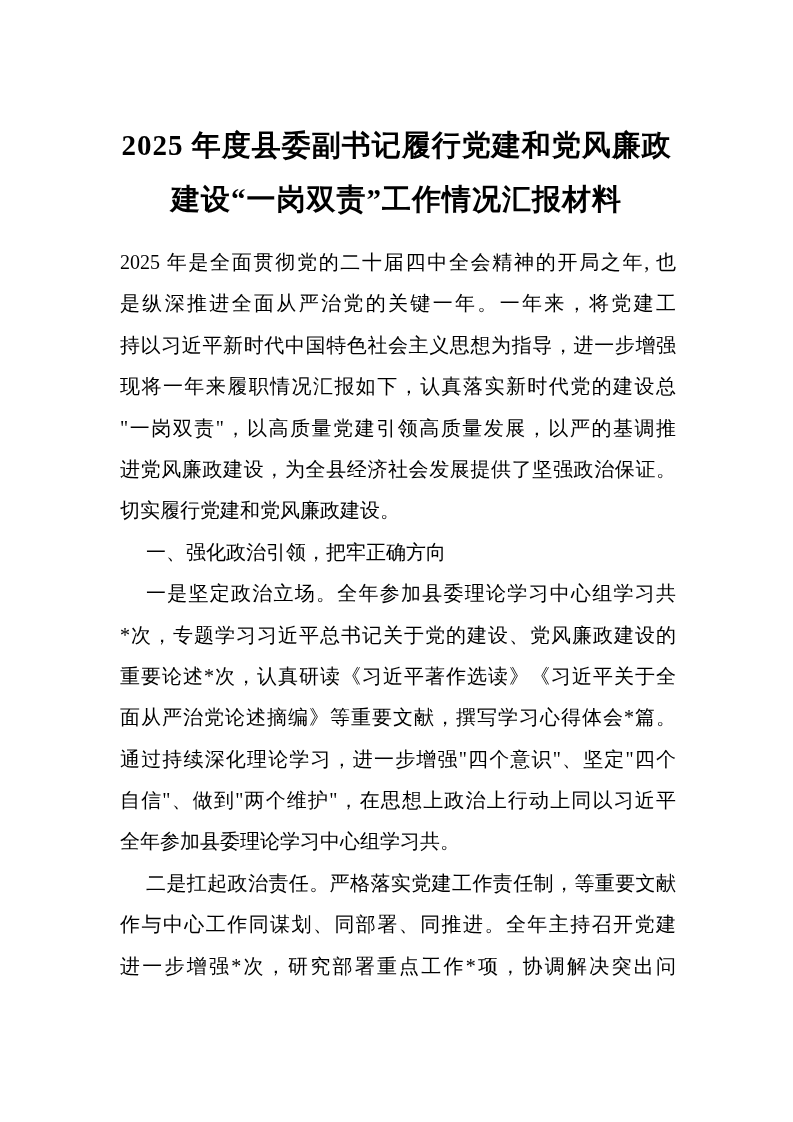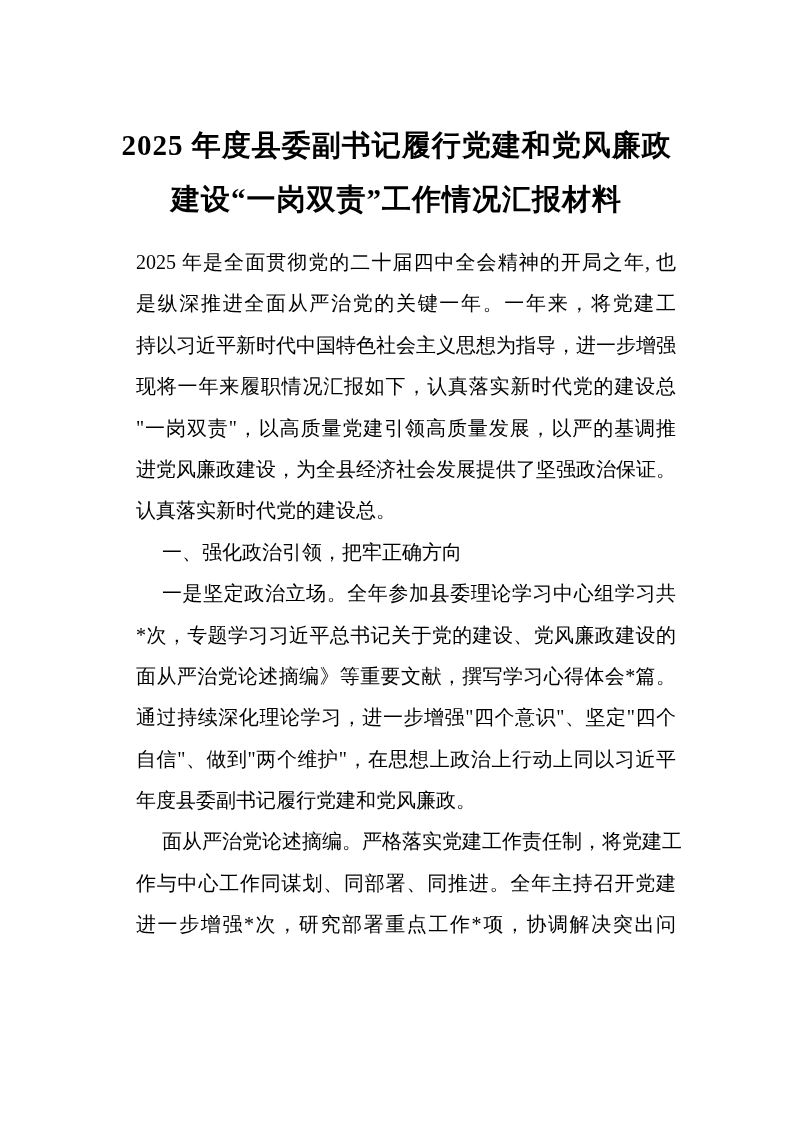--- a/index.html
+++ b/index.html
@@ -33,21 +33,20 @@
     margin: 16px 117px 0 120px;
     font-size: 20px;
     color: #000000;
   }
   .text-line {
     height: 41.4px;
     line-height: 41.4px;
     text-align: justify;
     text-align-last: justify;
     white-space: nowrap;
-    margin-left: 16px;
   }
   .text-line.flush {
     text-align: left;
     text-align-last: left;
   }
   .text-line.indent {
     padding-left: 26px;
     text-align: right;
   }
 </style>
@@ -61,26 +60,27 @@
     <div class="title-line">建设“一岗双责”工作情况汇报材料</div>
   </div>
 
   <div class="doc-body">
     <div class="text-line">2025 年是全面贯彻党的二十届四中全会精神的开局之年, 也</div>
     <div class="text-line">是纵深推进全面从严治党的关键一年。一年来，将党建工</div>
     <div class="text-line">持以习近平新时代中国特色社会主义思想为指导，进一步增强</div>
     <div class="text-line">现将一年来履职情况汇报如下，认真落实新时代党的建设总</div>
     <div class="text-line">"一岗双责"，以高质量党建引领高质量发展，以严的基调推</div>
     <div class="text-line">进党风廉政建设，为全县经济社会发展提供了坚强政治保证。</div>
-    <div class="text-line flush">认真落实新时代党的建设总。</div>
+    <div class="text-line flush">切实履行党建和党风廉政建设。</div>
     <div class="text-line flush indent">一、强化政治引领，把牢正确方向</div>
     <div class="text-line indent">一是坚定政治立场。全年参加县委理论学习中心组学习共</div>
     <div class="text-line">*次，专题学习习近平总书记关于党的建设、党风廉政建设的</div>
+    <div class="text-line">重要论述*次，认真研读《习近平著作选读》《习近平关于全</div>
     <div class="text-line">面从严治党论述摘编》等重要文献，撰写学习心得体会*篇。</div>
     <div class="text-line">通过持续深化理论学习，进一步增强"四个意识"、坚定"四个</div>
     <div class="text-line">自信"、做到"两个维护"，在思想上政治上行动上同以习近平</div>
-    <div class="text-line flush">年度县委副书记履行党建和党风廉政。</div>
-    <div class="text-line indent">面从严治党论述摘编。严格落实党建工作责任制，将党建工</div>
+    <div class="text-line flush">全年参加县委理论学习中心组学习共。</div>
+    <div class="text-line indent">二是扛起政治责任。严格落实党建工作责任制，等重要文献</div>
     <div class="text-line">作与中心工作同谋划、同部署、同推进。全年主持召开党建</div>
     <div class="text-line">进一步增强*次，研究部署重点工作*项，协调解决突出问</div>
   </div>
 
 </div>
 
 </body></html>

